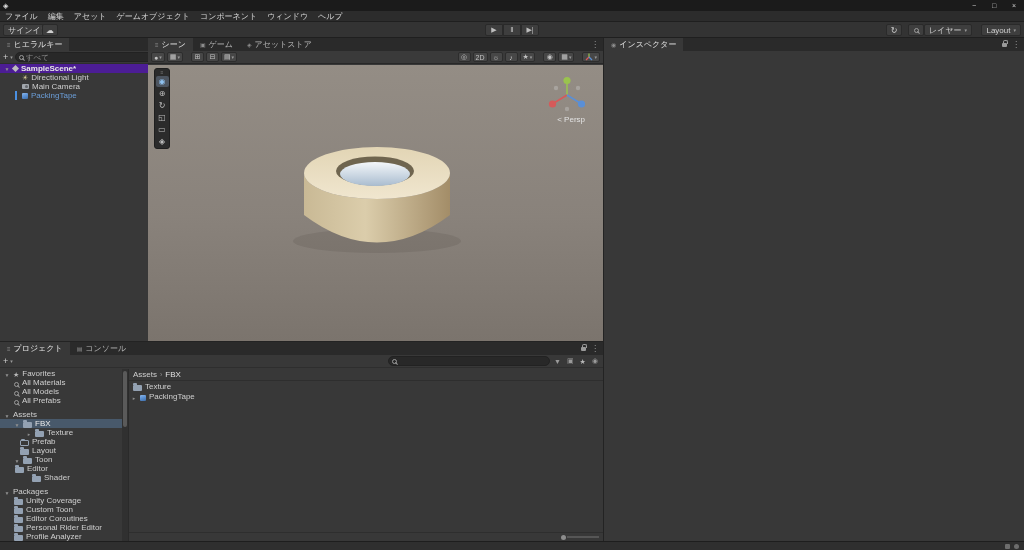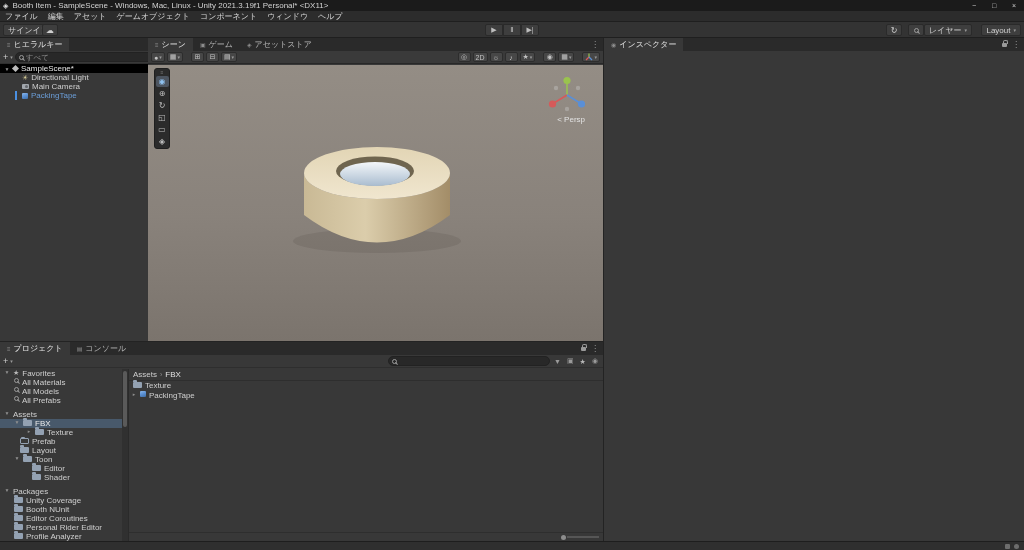--- a/index.html
+++ b/index.html
@@ -50,21 +50,21 @@
   .searchbox{flex:1;height:10px;background:#282828;border:1px solid #222;border-radius:5px;
              display:flex;align-items:center;padding:0 3px;gap:2px}
   .searchbox input{flex:1;background:transparent;border:none;outline:none;color:#d0d0d0;
                    font-size:7.5px;font-family:inherit;min-width:0}
   .searchbox input::placeholder{color:#8a8a8a}
   .magico{width:5px;height:5px;border:1px solid #9a9a9a;border-radius:50%;position:relative;flex:none}
   .magico::after{content:'';position:absolute;width:3px;height:1px;background:#9a9a9a;
                  transform:rotate(45deg);right:-2px;bottom:-1px}
   .hrow{height:9px;display:flex;align-items:center;gap:3px;font-size:8px;color:#cfcfcf;position:relative}
   .hrow .tri{font-size:5px;color:#8f8f8f;width:6px;text-align:center}
-  .scene-head{background:#000000;color:#e8e8e8;font-weight:normal;padding-left:4px}
+  .scene-head{background:#4c1d95;color:#e8e8e8;font-weight:bold;padding-left:4px}
   .hchild{padding-left:22px}
   .sunico{font-size:7px;color:#d5cb97;line-height:7px}
   .camico{width:7px;height:5px;background:#a2a7ad;border-radius:1px;position:relative;flex:none}
   .camico::after{content:'';position:absolute;right:1px;top:1px;width:3px;height:3px;border-radius:50%;background:#63676c}
   .cubeico{width:6px;height:6px;background:linear-gradient(160deg,#8db7e8 0%,#5d93d6 45%,#3f6ea8 100%);border-radius:1px;flex:none}
   .diam{width:5px;height:5px;background:#bcbcbc;transform:rotate(45deg);flex:none}
   .prefab-bar{position:absolute;left:15px;top:0;width:2px;height:9px;background:#4a90e2}
 
   
   .scene-toolbar{height:13px;background:#3a3a3a;border-bottom:1px solid #282828;display:flex;
@@ -78,21 +78,21 @@
          border:1px solid #1f1f1f;border-radius:3px;padding:1px;display:flex;flex-direction:column;align-items:center}
   .tool-handle{font-size:5px;color:#777;line-height:5px}
   .toolbtn{width:13px;height:11px;display:flex;align-items:center;justify-content:center;
            color:#bdbdbd;font-size:8px;border-radius:2px;margin-top:1px}
   .toolbtn.active{background:#4d5560;color:#8fc1ef}
   .gizmo{position:absolute;right:14px;top:8px}
   .persp-label{position:absolute;right:18px;top:50px;font-size:8px;color:#e2e2e2}
   .axis-mini{display:inline-block}
 
   
-  .prow{height:9px;display:flex;align-items:flex-start;gap:3px;font-size:8px;color:#cfcfcf;padding-left:4px}
+  .prow{height:9px;display:flex;align-items:flex-end;gap:3px;font-size:8px;color:#cfcfcf;padding-left:4px}
   .prow .tri{font-size:5px;color:#8f8f8f;width:6px;text-align:center;flex:none}
   .prow.sel{background:#48596b;color:#eaeaea}
   .ind1{padding-left:14px}.ind2{padding-left:26px}
   .gap4{height:5px}
   .ficon{width:9px;height:6px;background:#93a1b2;border-radius:1px;position:relative;flex:none;margin-top:1px}
   .ficon::before{content:'';position:absolute;top:-2px;left:0;width:4px;height:2px;background:#93a1b2;border-radius:1px 1px 0 0}
   .ficon.empty{background:transparent;border:1px solid #93a1b2}
   .ficon.empty::before{background:#93a1b2}
   .starico{color:#b9b9b9;font-size:7px;line-height:7px}
   .vscroll{position:absolute;width:6px;background:#303030}
@@ -112,21 +112,20 @@
   .status-ico{width:5px;height:5px;background:#6d6d6d;border-radius:1px}
   .status-ico.round{border-radius:50%}
 </style>
 </head>
 <body>
 
 <div id="app">
 
   <div class="abs titlebar">
     <span class="unity-logo">◈</span>
-    <span class="title-text">Booth Item - SampleScene - Windows, Mac, Linux - Unity 2021.3.19f1 Personal* &lt;DX11&gt;</span>
     <div class="win-btns">
       <span class="win-btn">−</span>
       <span class="win-btn">□</span>
       <span class="win-btn">×</span>
     </div>
   </div>
 
   <div class="abs menubar">
     <span class="menu-item">ファイル</span>
     <span class="menu-item">編集</span>
@@ -432,40 +431,40 @@
       </div>
       <div class="prow ind1" style="padding-left:20px">
         <span class="ficon"></span>
         <span>Layout</span>
       </div>
       <div class="prow ind1">
         <span class="tri">▼</span>
         <span class="ficon"></span>
         <span>Toon</span>
       </div>
-      <div class="prow ind2" style="padding-left:32px">
+      <div class="prow ind2" style="padding-left:15px">
         <span class="ficon"></span>
         <span>Editor</span>
       </div>
       <div class="prow ind2" style="padding-left:32px">
         <span class="ficon"></span>
         <span>Shader</span>
       </div>
       <div class="gap4"></div>
       <div class="prow">
         <span class="tri">▼</span>
         <span>Packages</span>
       </div>
       <div class="prow ind1">
         <span class="ficon"></span>
         <span>Unity Coverage</span>
       </div>
       <div class="prow ind1">
         <span class="ficon"></span>
-        <span>Booth NUnit</span>
+        <span>Custom Toon</span>
       </div>
       <div class="prow ind1">
         <span class="ficon"></span>
         <span>Editor Coroutines</span>
       </div>
       <div class="prow ind1">
         <span class="ficon"></span>
         <span>Personal Rider Editor</span>
       </div>
       <div class="prow ind1">

